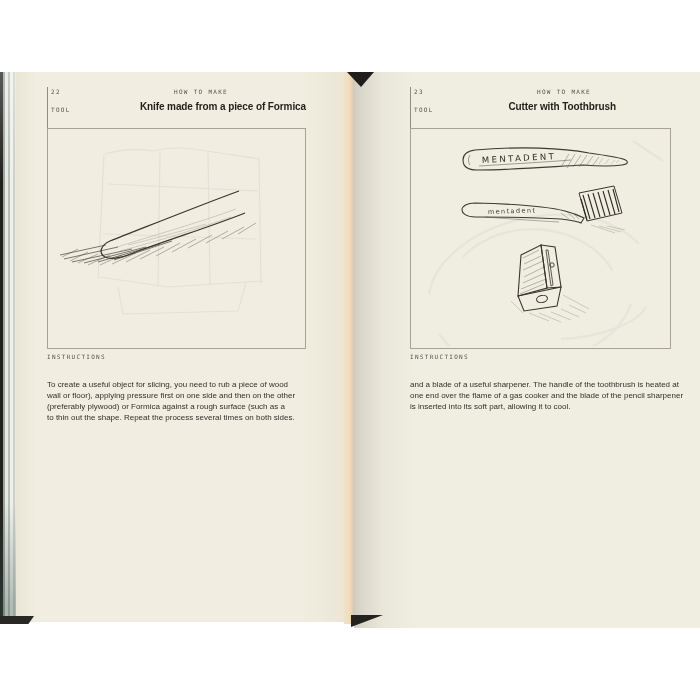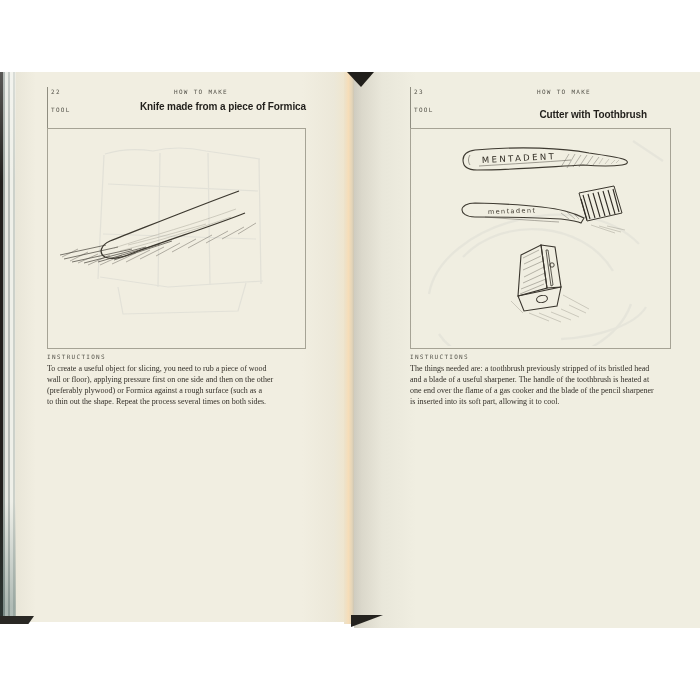--- a/index.html
+++ b/index.html
@@ -32,22 +32,22 @@
     border-bottom:12px solid transparent;border-right:32px solid transparent;border-left:0;border-top:12px solid #24221e;}
   .corner-smudge{position:absolute;left:0;top:544px;width:34px;height:8px;background:#2a2824;
     transform:skewX(-35deg);transform-origin:left top;}
 
   .mono{position:absolute;font-family:"DejaVu Sans Mono",monospace;font-size:6px;
     letter-spacing:1.3px;color:#55534a;white-space:nowrap;}
   .ptitle{position:absolute;font-weight:bold;font-size:10px;letter-spacing:-0.1px;
     color:#211f1b;text-align:right;white-space:nowrap;}
   .vrule{position:absolute;width:1px;background:#8f8d80;}
   .framebox{position:absolute;border:1px solid #a6a395;background:transparent;}
-  .bodytext{position:absolute;font-family:Liberation Serif, serif;font-size:8px;
-    color:#332f28;line-height:11px;}
+  .bodytext{position:absolute;font-family:Liberation Sans, sans-serif;font-size:8px;
+    color:#332f28;line-height:11px;margin-top:16px;}
   .bodytext div{white-space:nowrap;}
   .sketch{position:absolute;}
   svg text{font-family:"DejaVu Sans",sans-serif;}
 </style>
 </head>
 <body>
 
 <div class="book">
   <div class="edge-strips"></div>
   <div class="edge-tint"></div>
@@ -99,21 +99,21 @@
 <div class="bodytext" style="left:47px;top:363px;">
   <div>To create a useful object for slicing, you need to rub a piece of wood</div>
   <div>wall or floor), applying pressure first on one side and then on the other</div>
   <div>(preferably plywood) or Formica against a rough surface (such as a</div>
   <div>to thin out the shape. Repeat the process several times on both sides.</div>
 </div>
 
 <div class="mono" style="left:414px;top:88px;">23</div>
 <div class="mono" style="left:414px;top:106px;">TOOL</div>
 <div class="mono" style="left:537px;top:88px;">HOW TO MAKE</div>
-<div class="ptitle" style="left:410px;top:109px;width:237px;">Cutter with Toothbrush</div>
+<div class="ptitle" style="left:410px;top:101px;width:206px;">Cutter with Toothbrush</div>
 <div class="vrule" style="left:410px;top:87px;height:41px;"></div>
 <div class="framebox" style="left:410px;top:128px;width:259px;height:219px;"></div>
 
 <svg class="sketch" style="left:411px;top:129px;" width="258" height="217" viewBox="0 0 258 217">
 
   <g stroke="#8b92a0" stroke-width="2.4" fill="none" opacity="0.09">
     <path d="M18,165 C30,95 170,55 228,115"></path>
     <path d="M28,205 C60,255 195,245 220,175"></path>
     <path d="M52,128 C92,86 172,92 202,142"></path>
     <path d="M150,210 C190,208 225,195 235,178"></path>
@@ -160,17 +160,16 @@
     <path d="M107,167 L150,158 L146,177 L113,182 Z" stroke="#39352d" stroke-width="1.1" fill="none"></path>
     <ellipse cx="131" cy="170" rx="5.5" ry="3.5" transform="rotate(-12 131 170)" stroke="#39352d" stroke-width="1" fill="none"></ellipse>
     <g stroke="#6b675c" stroke-width="0.8" opacity="0.35">
       <path d="M118,184 L138,192 M128,184 L150,193 M140,183 L160,191 M150,180 L168,188 M158,176 L175,184 M152,166 L178,180 M100,172 L112,184"></path>
     </g>
   </g>
 </svg>
 
 <div class="mono" style="left:410px;top:353px;">INSTRUCTIONS</div>
 <div class="bodytext" style="left:410px;top:363px;">
-  <div>The things needed are: a toothbrush previously stripped of its bristled head</div>
   <div>and a blade of a useful sharpener. The handle of the toothbrush is heated at</div>
   <div>one end over the flame of a gas cooker and the blade of the pencil sharpener</div>
   <div>is inserted into its soft part, allowing it to cool.</div>
 </div>
 
 </body></html>

